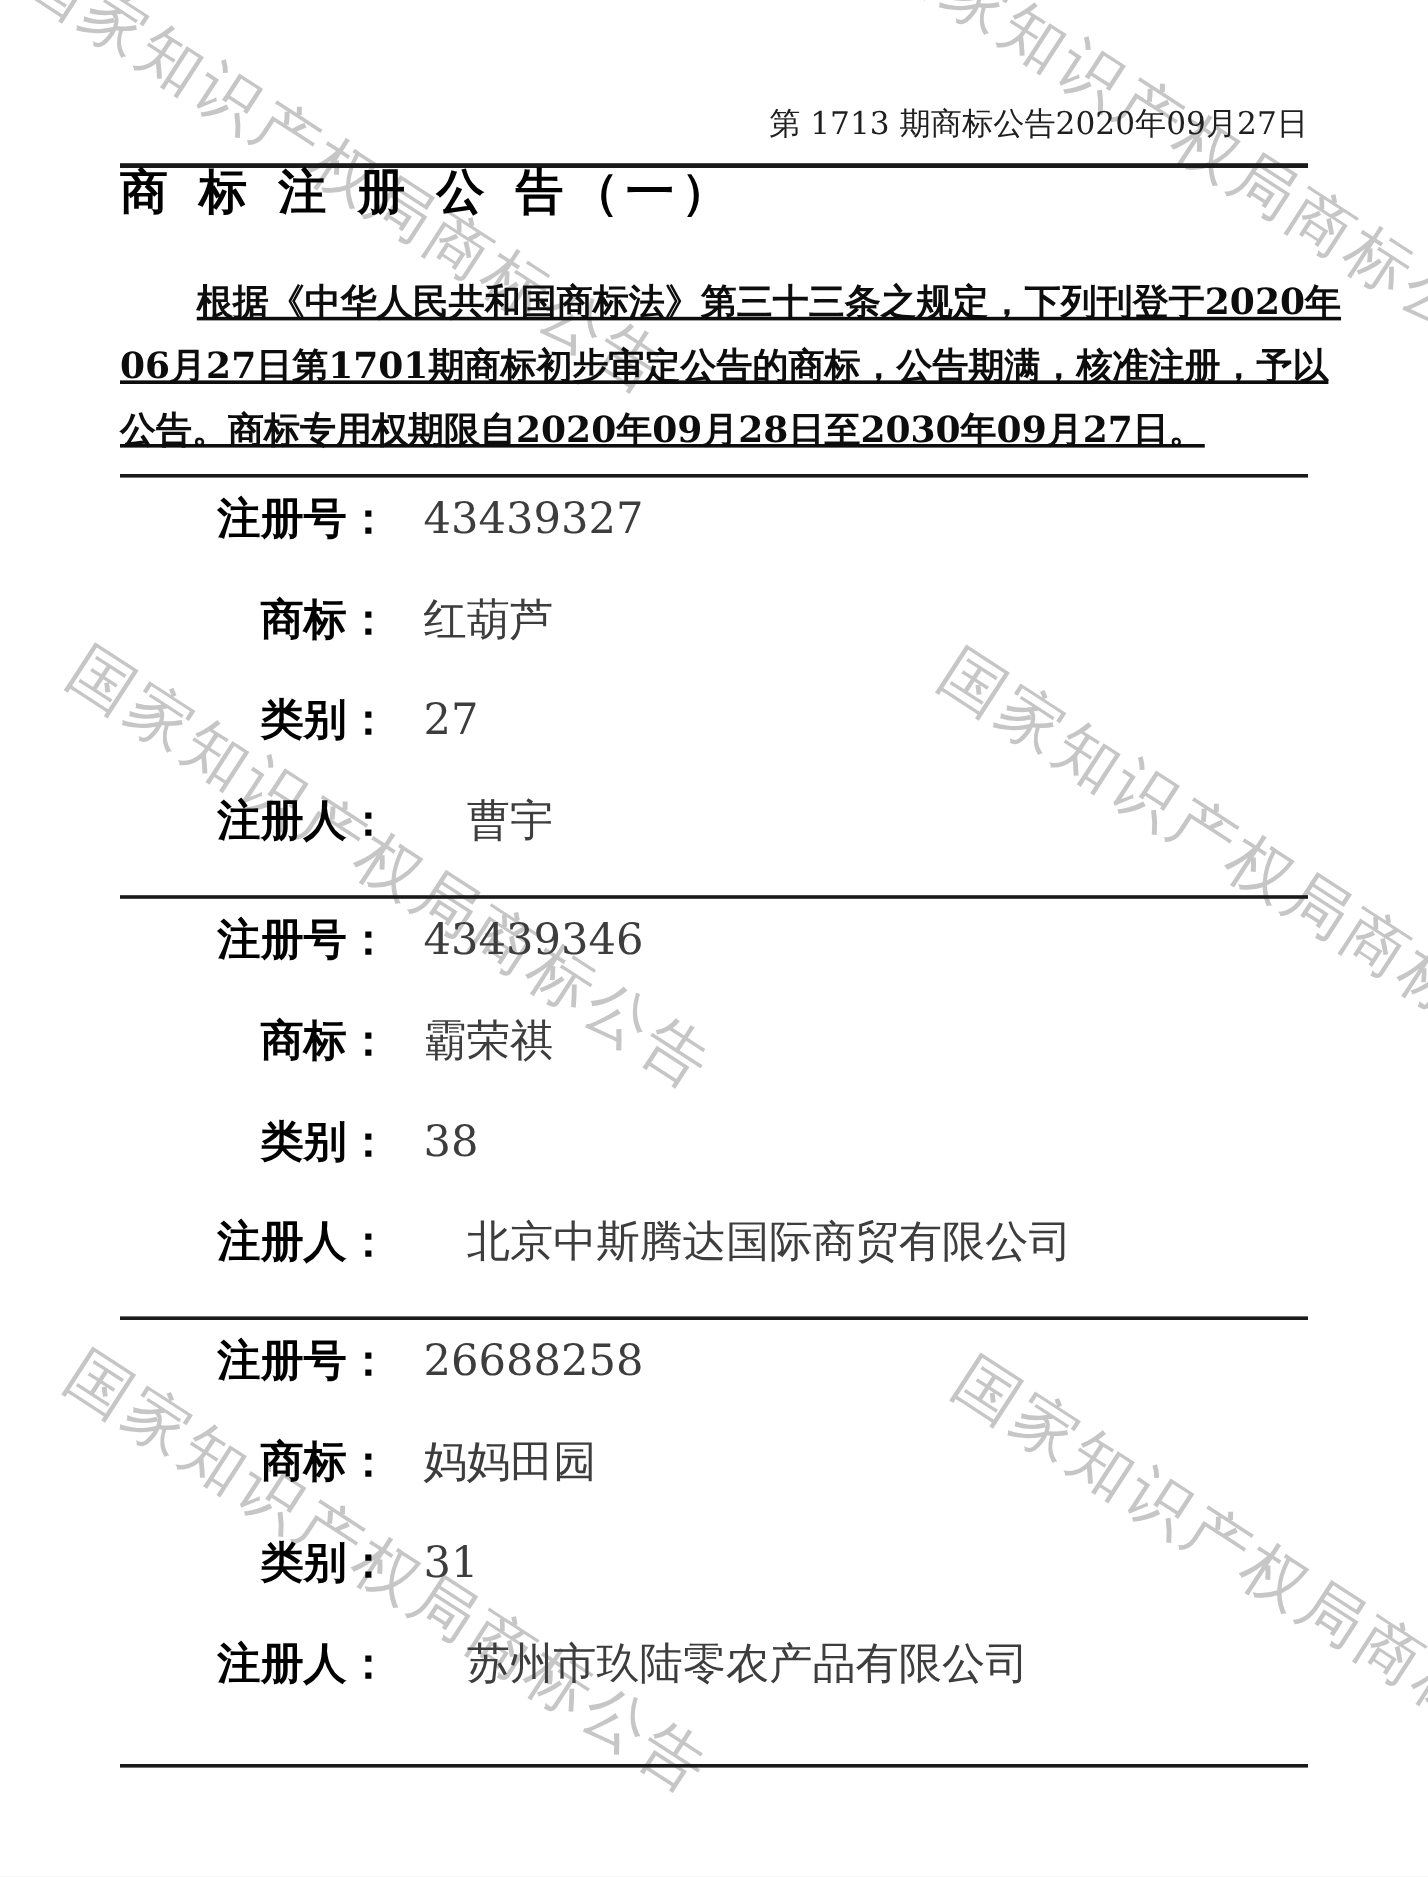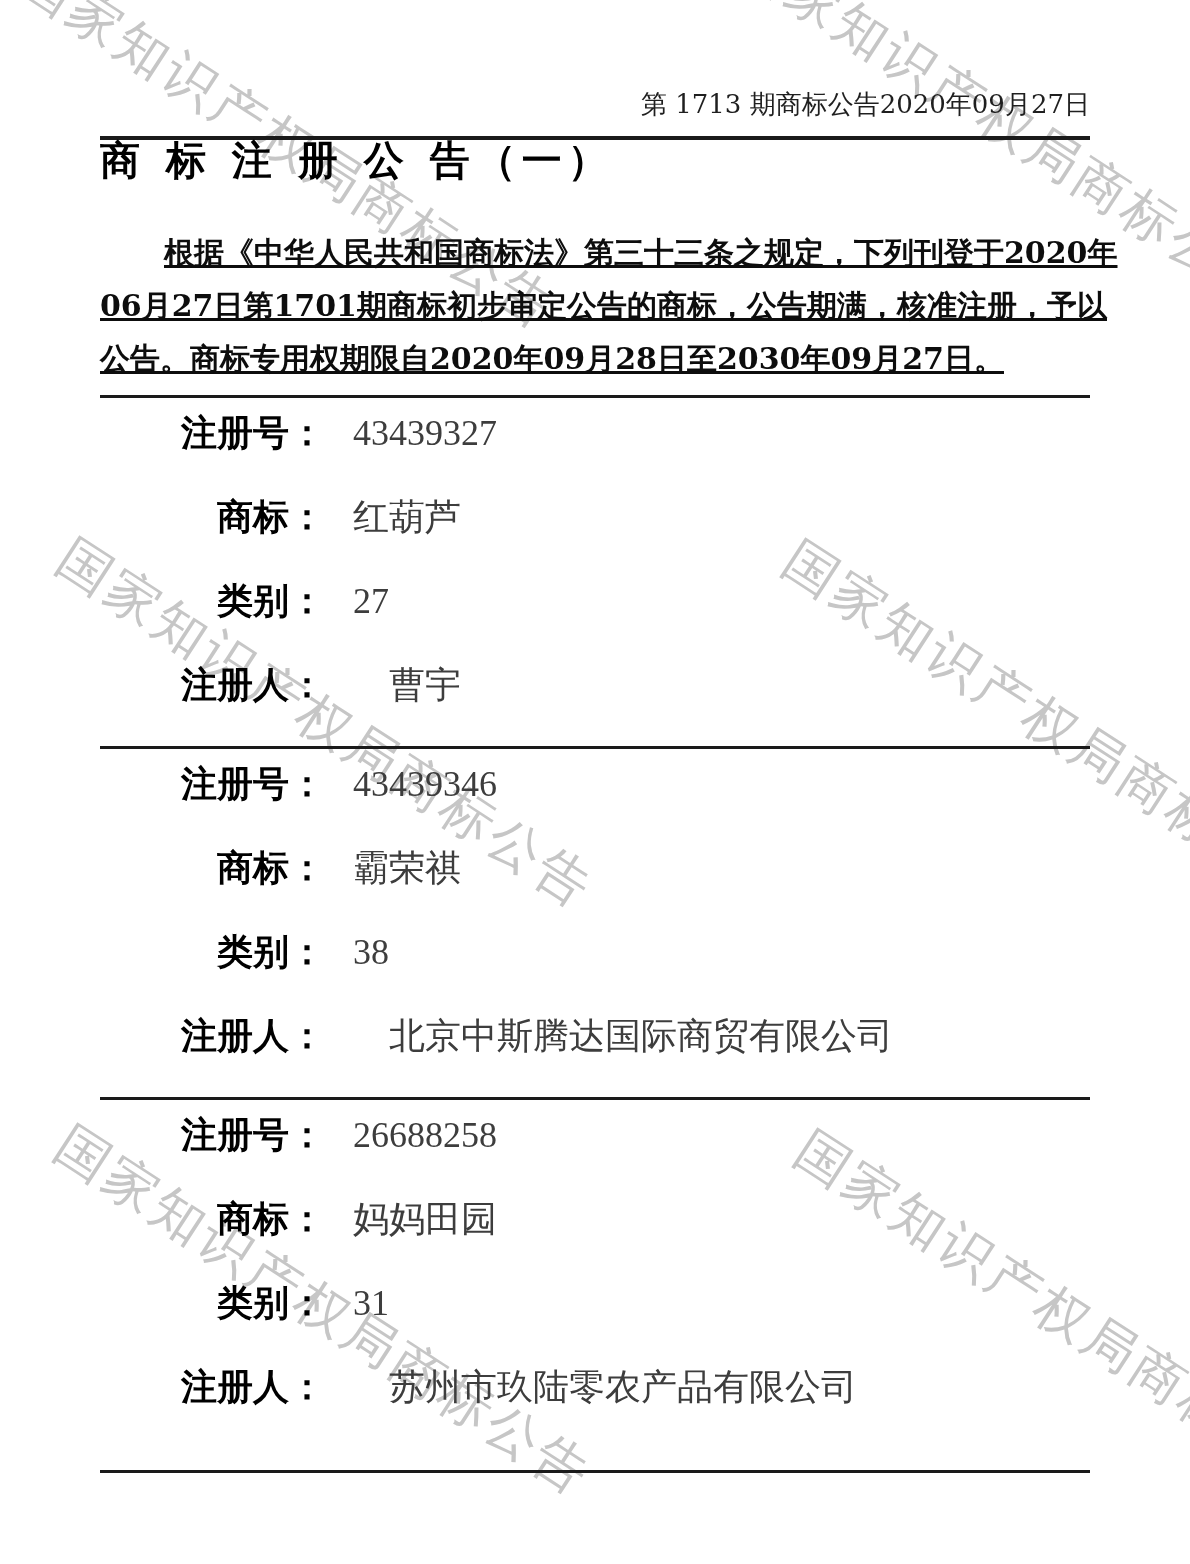--- a/index.html
+++ b/index.html
@@ -100,21 +100,20 @@
   .row:last-child { margin-bottom: 0; gap: 36px; }
   .row .label {
     width: 225px;
     text-align: right;
     font-weight: bold;
     color: #000;
   }
   .row .value {
     margin-left: 28px;
     color: #3d3d3d;
-    font-family: Liberation Serif, serif;
   }
 </style>
 </head>
 <body>
 
 <div class="page">
 
   <div class="wm wm-tl">国家知识产权局商标公告</div>
   <div class="wm wm-tr">国家知识产权局商标公告</div>
   <div class="wm wm-ml">国家知识产权局商标公告</div>

